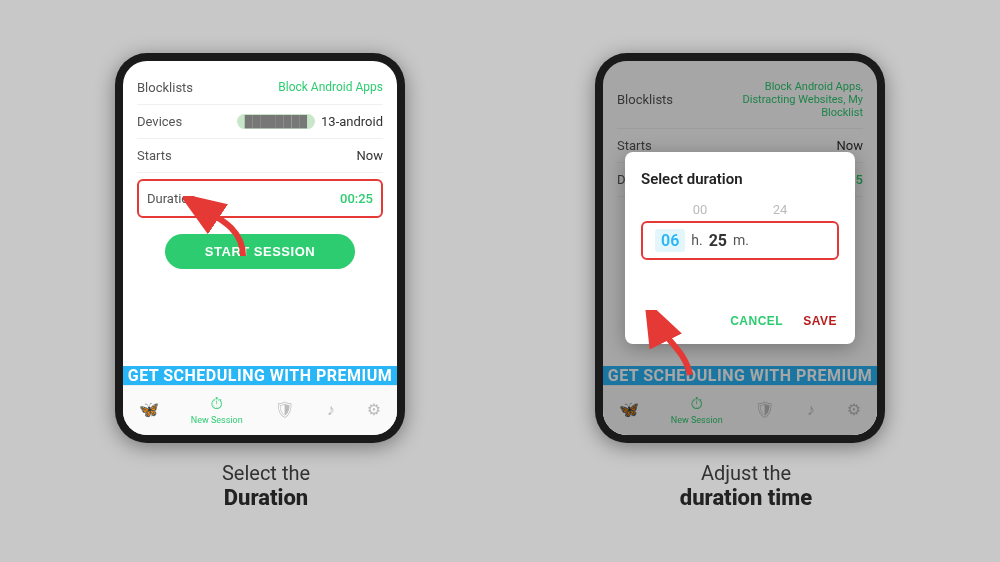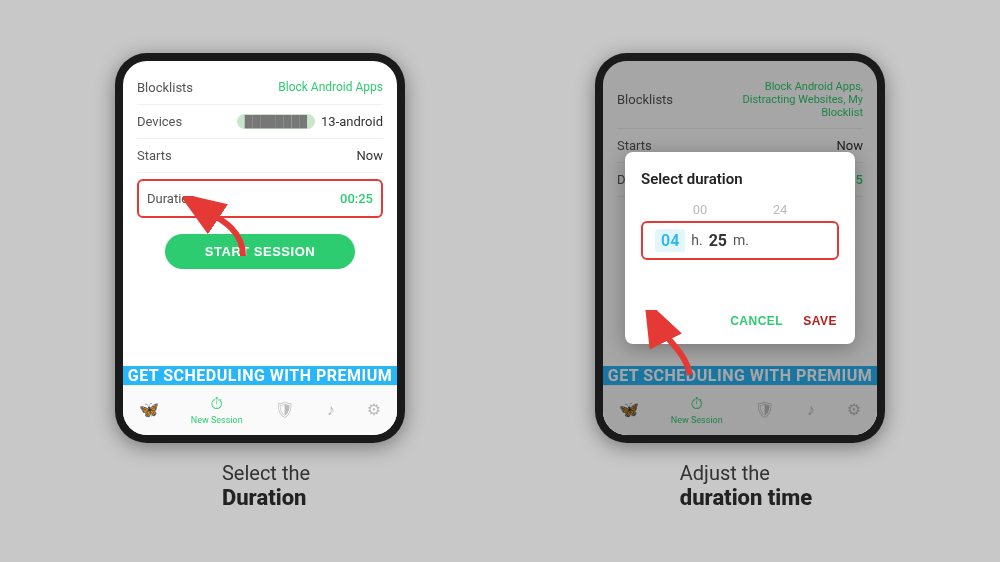--- a/index.html
+++ b/index.html
@@ -150,20 +150,21 @@
     .nav-icon {
       font-size: 16px;
       color: #bbb;
     }
 
     .nav-icon.active {
       color: #2ecc71;
     }
 
     .caption {
+      text-align: center;
       font-size: 20px;
       color: #333;
       margin-left: 12px;
     }
 
     .caption strong {
       display: block;
       font-size: 22px;
       font-weight: 800;
       color: #222;
@@ -415,21 +416,21 @@
             <div class="dialog">
               <div class="dialog-title">Select duration</div>
 
               <div class="picker-row" style="">
                 <span style="width:60px;text-align:center;font-size:13px;color:#bbb;">00</span>
                 <span style="width:20px;"></span>
                 <span style="width:60px;text-align:center;font-size:13px;color:#bbb;">24</span>
               </div>
 
               <div class="picker-selected-row">
-                <span class="picker-sel-num">04</span>
+                <span class="picker-sel-num">06</span>
                 <span class="picker-sep">h.</span>
                 <span class="picker-sel-val">25</span>
                 <span class="picker-sep">m.</span>
               </div>
 
 
               <div class="dialog-actions">
                 <button class="dialog-btn cancel">CANCEL</button>
                 <button class="dialog-btn save">SAVE</button>
               </div>

